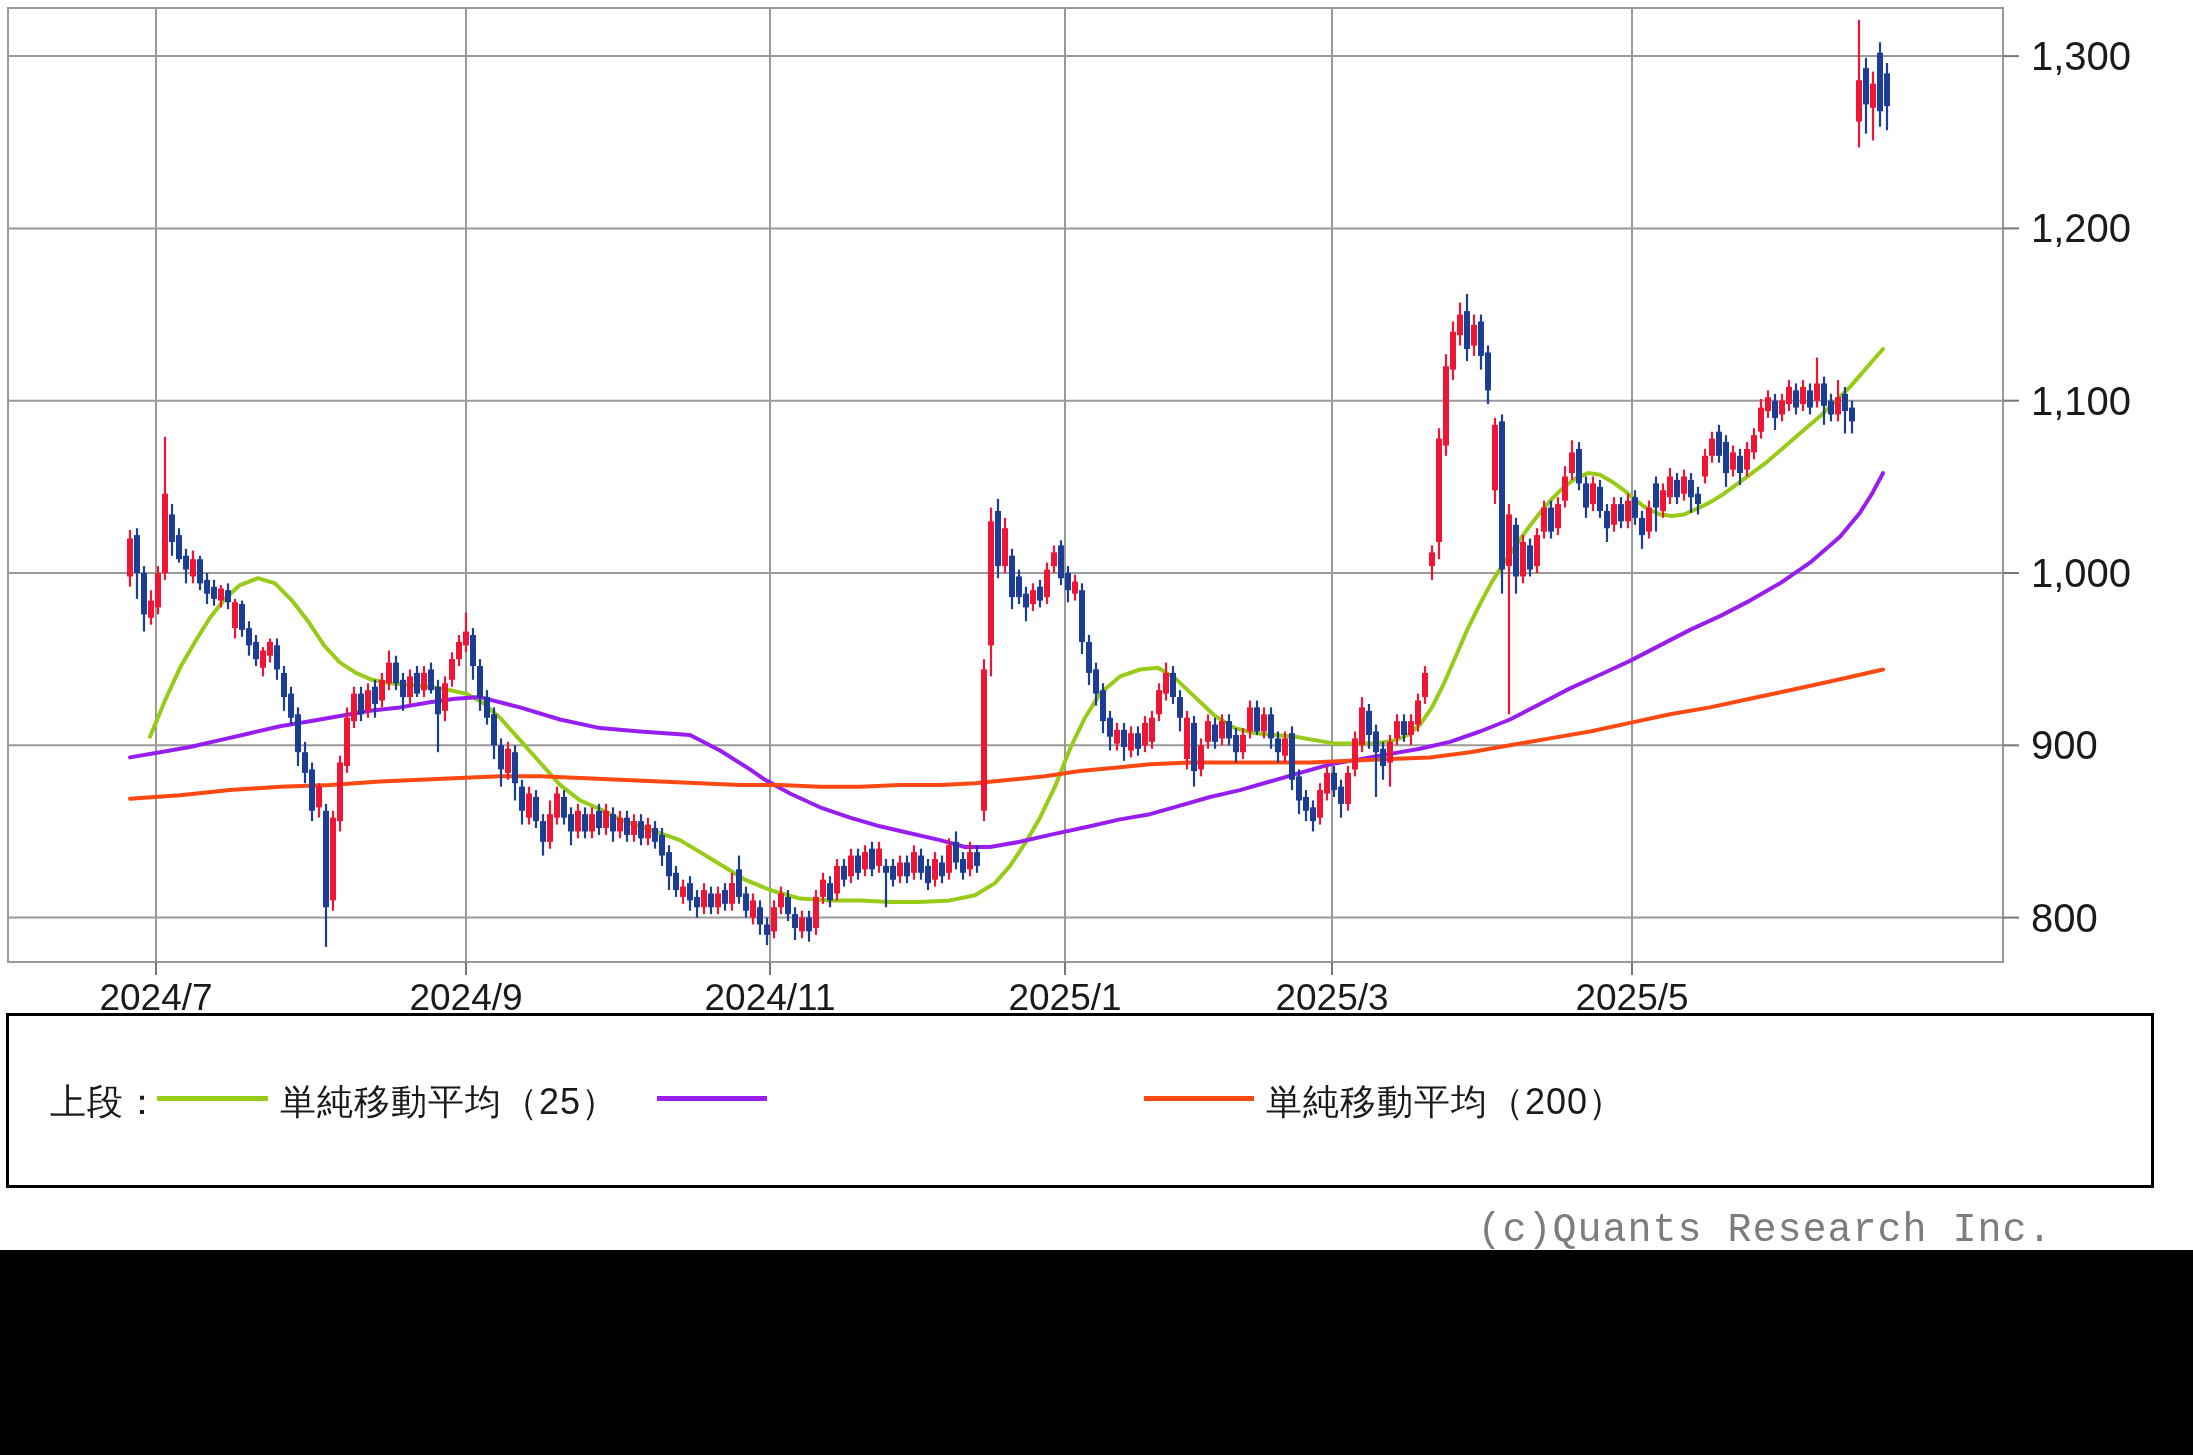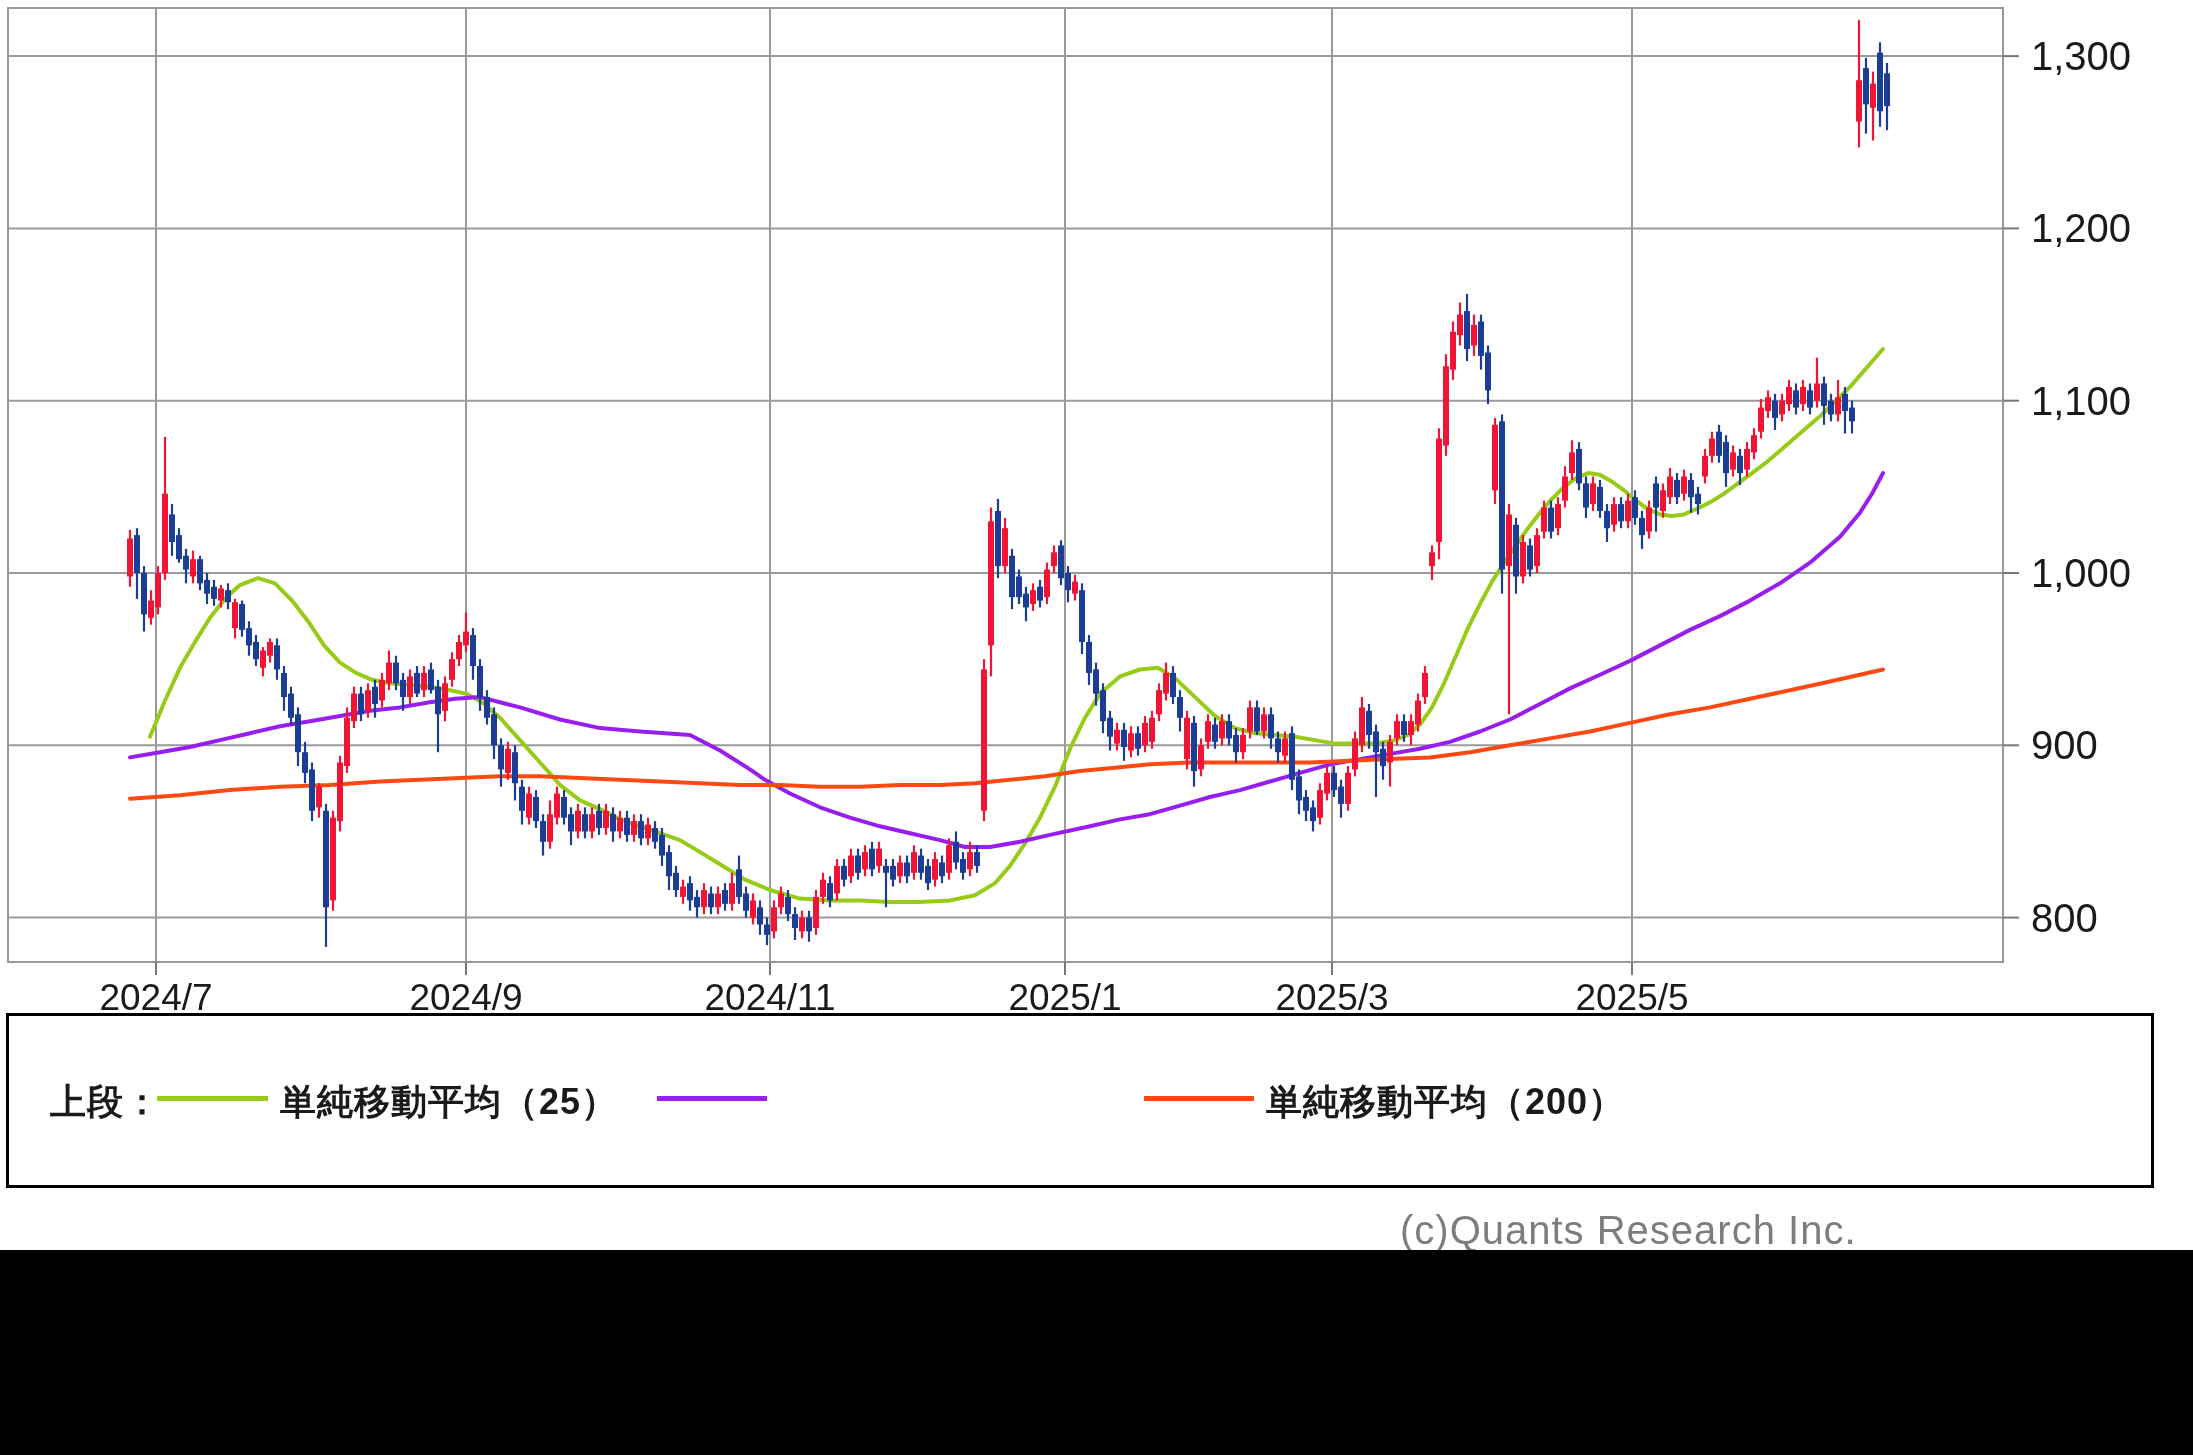--- a/index.html
+++ b/index.html
@@ -1,25 +1,25 @@
 <!DOCTYPE html>
 <html><head>
 <meta charset="utf-8">
 <style>
   html,body{margin:0;padding:0;background:#ffffff;}
   .stage{position:relative;width:2193px;height:1455px;background:#ffffff;overflow:hidden;
          font-family:"Liberation Sans",sans-serif;}
   #chart-svg{position:absolute;left:0;top:0;}
   .legend-box{position:absolute;left:6px;top:1013px;width:2148px;height:175px;
-              border:3px solid #000;background:#fff;box-sizing:border-box;font-weight:bold;}
+              border:3px solid #000;background:#fff;box-sizing:border-box;}
   .legend-item-label,.legend-prefix{position:absolute;top:62px;font-size:36px;color:#1a1a1a;
               white-space:nowrap;letter-spacing:1px;}
   .legend-swatch{position:absolute;top:80px;height:5px;}
-  .copyright{position:absolute;top:1208px;left:1400px;width:730px;text-align:left;
-             font-size:40px;color:#7d7d7d;letter-spacing:1px;}
+  .copyright{position:absolute;top:1208px;left:1400px;width:730px;text-align:center;
+             font-size:40px;color:#7d7d7d;letter-spacing:1px;font-family:Liberation Mono, monospace;}
   .black-bar{position:absolute;left:0;top:1250px;width:2193px;height:205px;background:#000;}
 </style>
 </head>
 <body>
 
 <div class="stage">
   <svg id="chart-svg" width="2193" height="1010">
     <g id="grid-layer">
         <line x1="8" y1="917.5999999999999" x2="2003" y2="917.5999999999999" stroke="#9a9a9a" stroke-width="2"></line>
         <line x1="8" y1="745.3" x2="2003" y2="745.3" stroke="#9a9a9a" stroke-width="2"></line>

